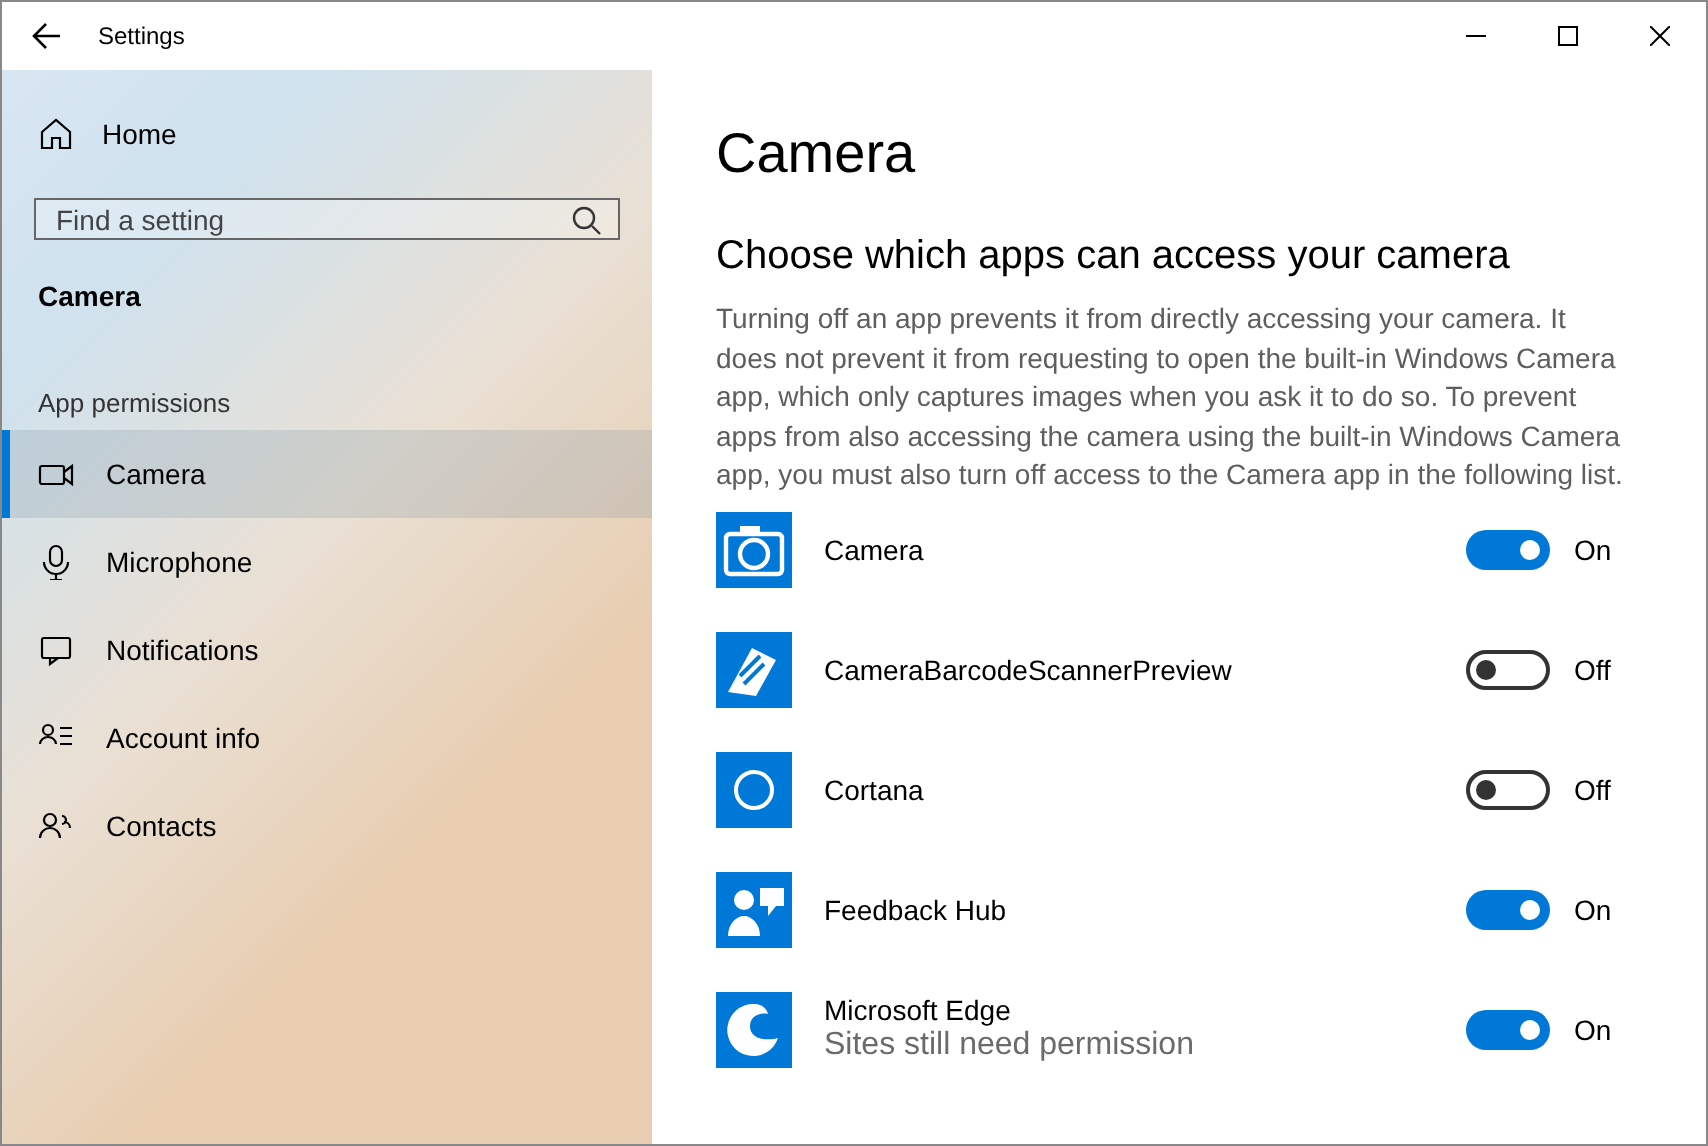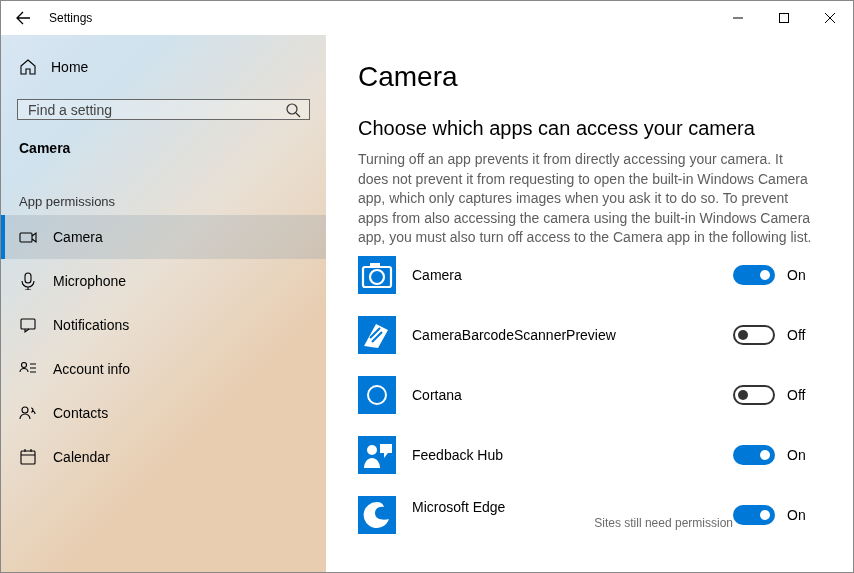--- a/index.html
+++ b/index.html
@@ -131,21 +131,21 @@
     display: flex; align-items: center; justify-content: center;
     flex-shrink: 0;
     color: #fff;
   }
   .app-icon svg { display: block; }
   .app-label {
     flex: 1;
     padding-left: 16px;
   }
   .app-label .name { font-size: 14px; }
-  .app-label .sub { font-size: 12px; color: #6b6b6b; margin-top: 1px; text-align: right; }
+  .app-label .sub { font-size: 16px; color: #6b6b6b; margin-top: 1px; }
   .toggle {
     display: flex; align-items: center;
     cursor: pointer;
   }
   .switch {
     width: 42px; height: 20px;
     border-radius: 10px;
     position: relative;
     margin-right: 12px;
   }
@@ -246,29 +246,20 @@
         </div>
         <div class="nav-item">
           <span class="icon">
             <svg width="18" height="18" viewBox="0 0 18 18">
               <circle cx="6" cy="6" r="3" stroke="#000" stroke-width="1.1" fill="none"></circle>
               <path d="M1 15c0-3 2.5-5 5-5s5 2 5 5 M13 7c1.5 0 3 1 3 3 M12 4a2 2 0 1 1 0 4" stroke="#000" stroke-width="1.1" fill="none"></path>
             </svg>
           </span>
           <span class="lbl">Contacts</span>
         </div>
-        <div class="nav-item">
-          <span class="icon">
-            <svg width="18" height="18" viewBox="0 0 18 18">
-              <rect x="2" y="3" width="14" height="13" rx="1" stroke="#000" stroke-width="1.1" fill="none"></rect>
-              <path d="M2 7 H16 M6 1 V4 M12 1 V4" stroke="#000" stroke-width="1.1"></path>
-            </svg>
-          </span>
-          <span class="lbl">Calendar</span>
-        </div>
       </div>
   </div>
 
   <div class="main">
     <h1>Camera</h1>
     <h2>Choose which apps can access your camera</h2>
     <p class="desc">Turning off an app prevents it from directly accessing your camera. It does not prevent it from requesting to open the built-in Windows Camera app, which only captures images when you ask it to do so. To prevent apps from also accessing the camera using the built-in Windows Camera app, you must also turn off access to the Camera app in the following list.</p>
     <div id="app-list">
         <div class="app-row">
           <div class="app-icon">

